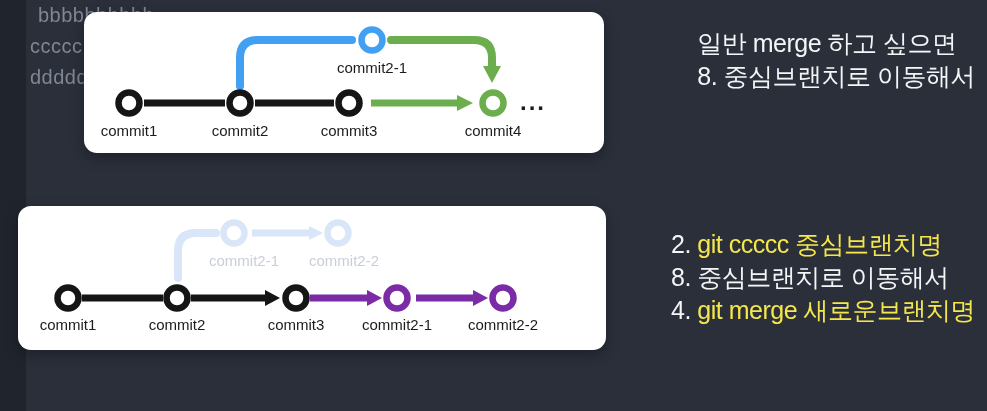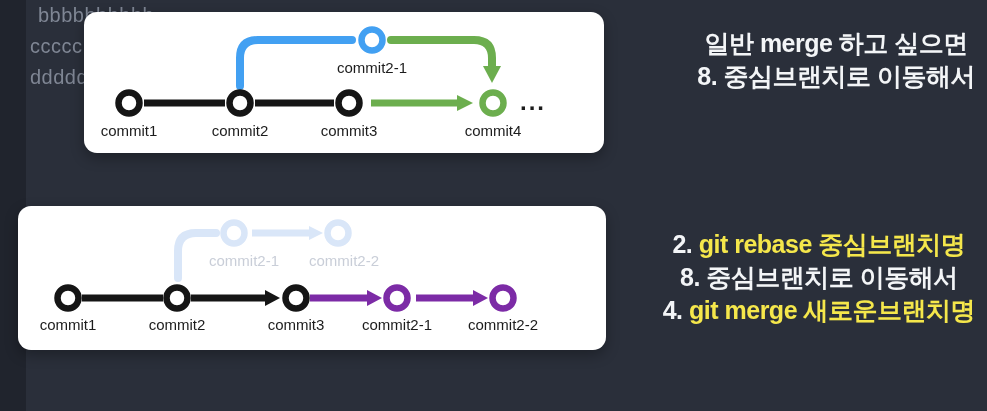--- a/index.html
+++ b/index.html
@@ -36,22 +36,22 @@
   .fl-ghost{fill:var(--ghost_blue,#d9e6f8);}
   .node{fill:none;stroke-width:6.5;}
   .edge{fill:none;stroke-width:7;}
   .curve{fill:none;stroke-width:8;stroke-linecap:round;}
   .lbl{font-family:"Liberation Sans","DejaVu Sans",sans-serif;font-size:15px;
     fill:var(--diagram_label,#1c1c1c);text-anchor:middle;}
   .lbl-ghost{fill:var(--ghost_label,#c9ced8);}
   .dots{font-size:24px;font-weight:700;letter-spacing:2px;fill:var(--diagram_label,#1c1c1c);text-anchor:middle;}
   
   .steps{
-    position:absolute;right:12px;z-index:3;text-align:center;
-    color:var(--text_white,#f3f5f7);font-size:25px;font-weight:700;line-height:33px;
+    position:absolute;right:12px;z-index:3;text-align:left;
+    color:var(--text_white,#f3f5f7);font-size:25px;font-weight:400;line-height:33px;
     letter-spacing:-0.5px;white-space:nowrap;
   }
   .steps-merge{top:27px;}
   .steps-rebase{top:228px;}
   .cmd{color:var(--command_yellow,#f5e74b);}
 </style>
 </head>
 <body>
 
 <div class="stage">
@@ -134,18 +134,18 @@
       <text class="lbl" x="485" y="124">commit2-2</text>
     </svg>
   </div>
 
   <div class="steps steps-merge">
     <div>일반 merge 하고 싶으면</div>
     <div>8. 중심브랜치로 이동해서</div>
   </div>
 
   <div class="steps steps-rebase">
-    <div><span>2. </span><span class="cmd">git rebase 중심브랜치명</span></div>
+    <div><span>2. </span><span class="cmd">git ccccc 중심브랜치명</span></div>
     <div>8. 중심브랜치로 이동해서</div>
     <div><span>4. </span><span class="cmd">git merge 새로운브랜치명</span></div>
   </div>
 
 </div>
 
 </body></html>

